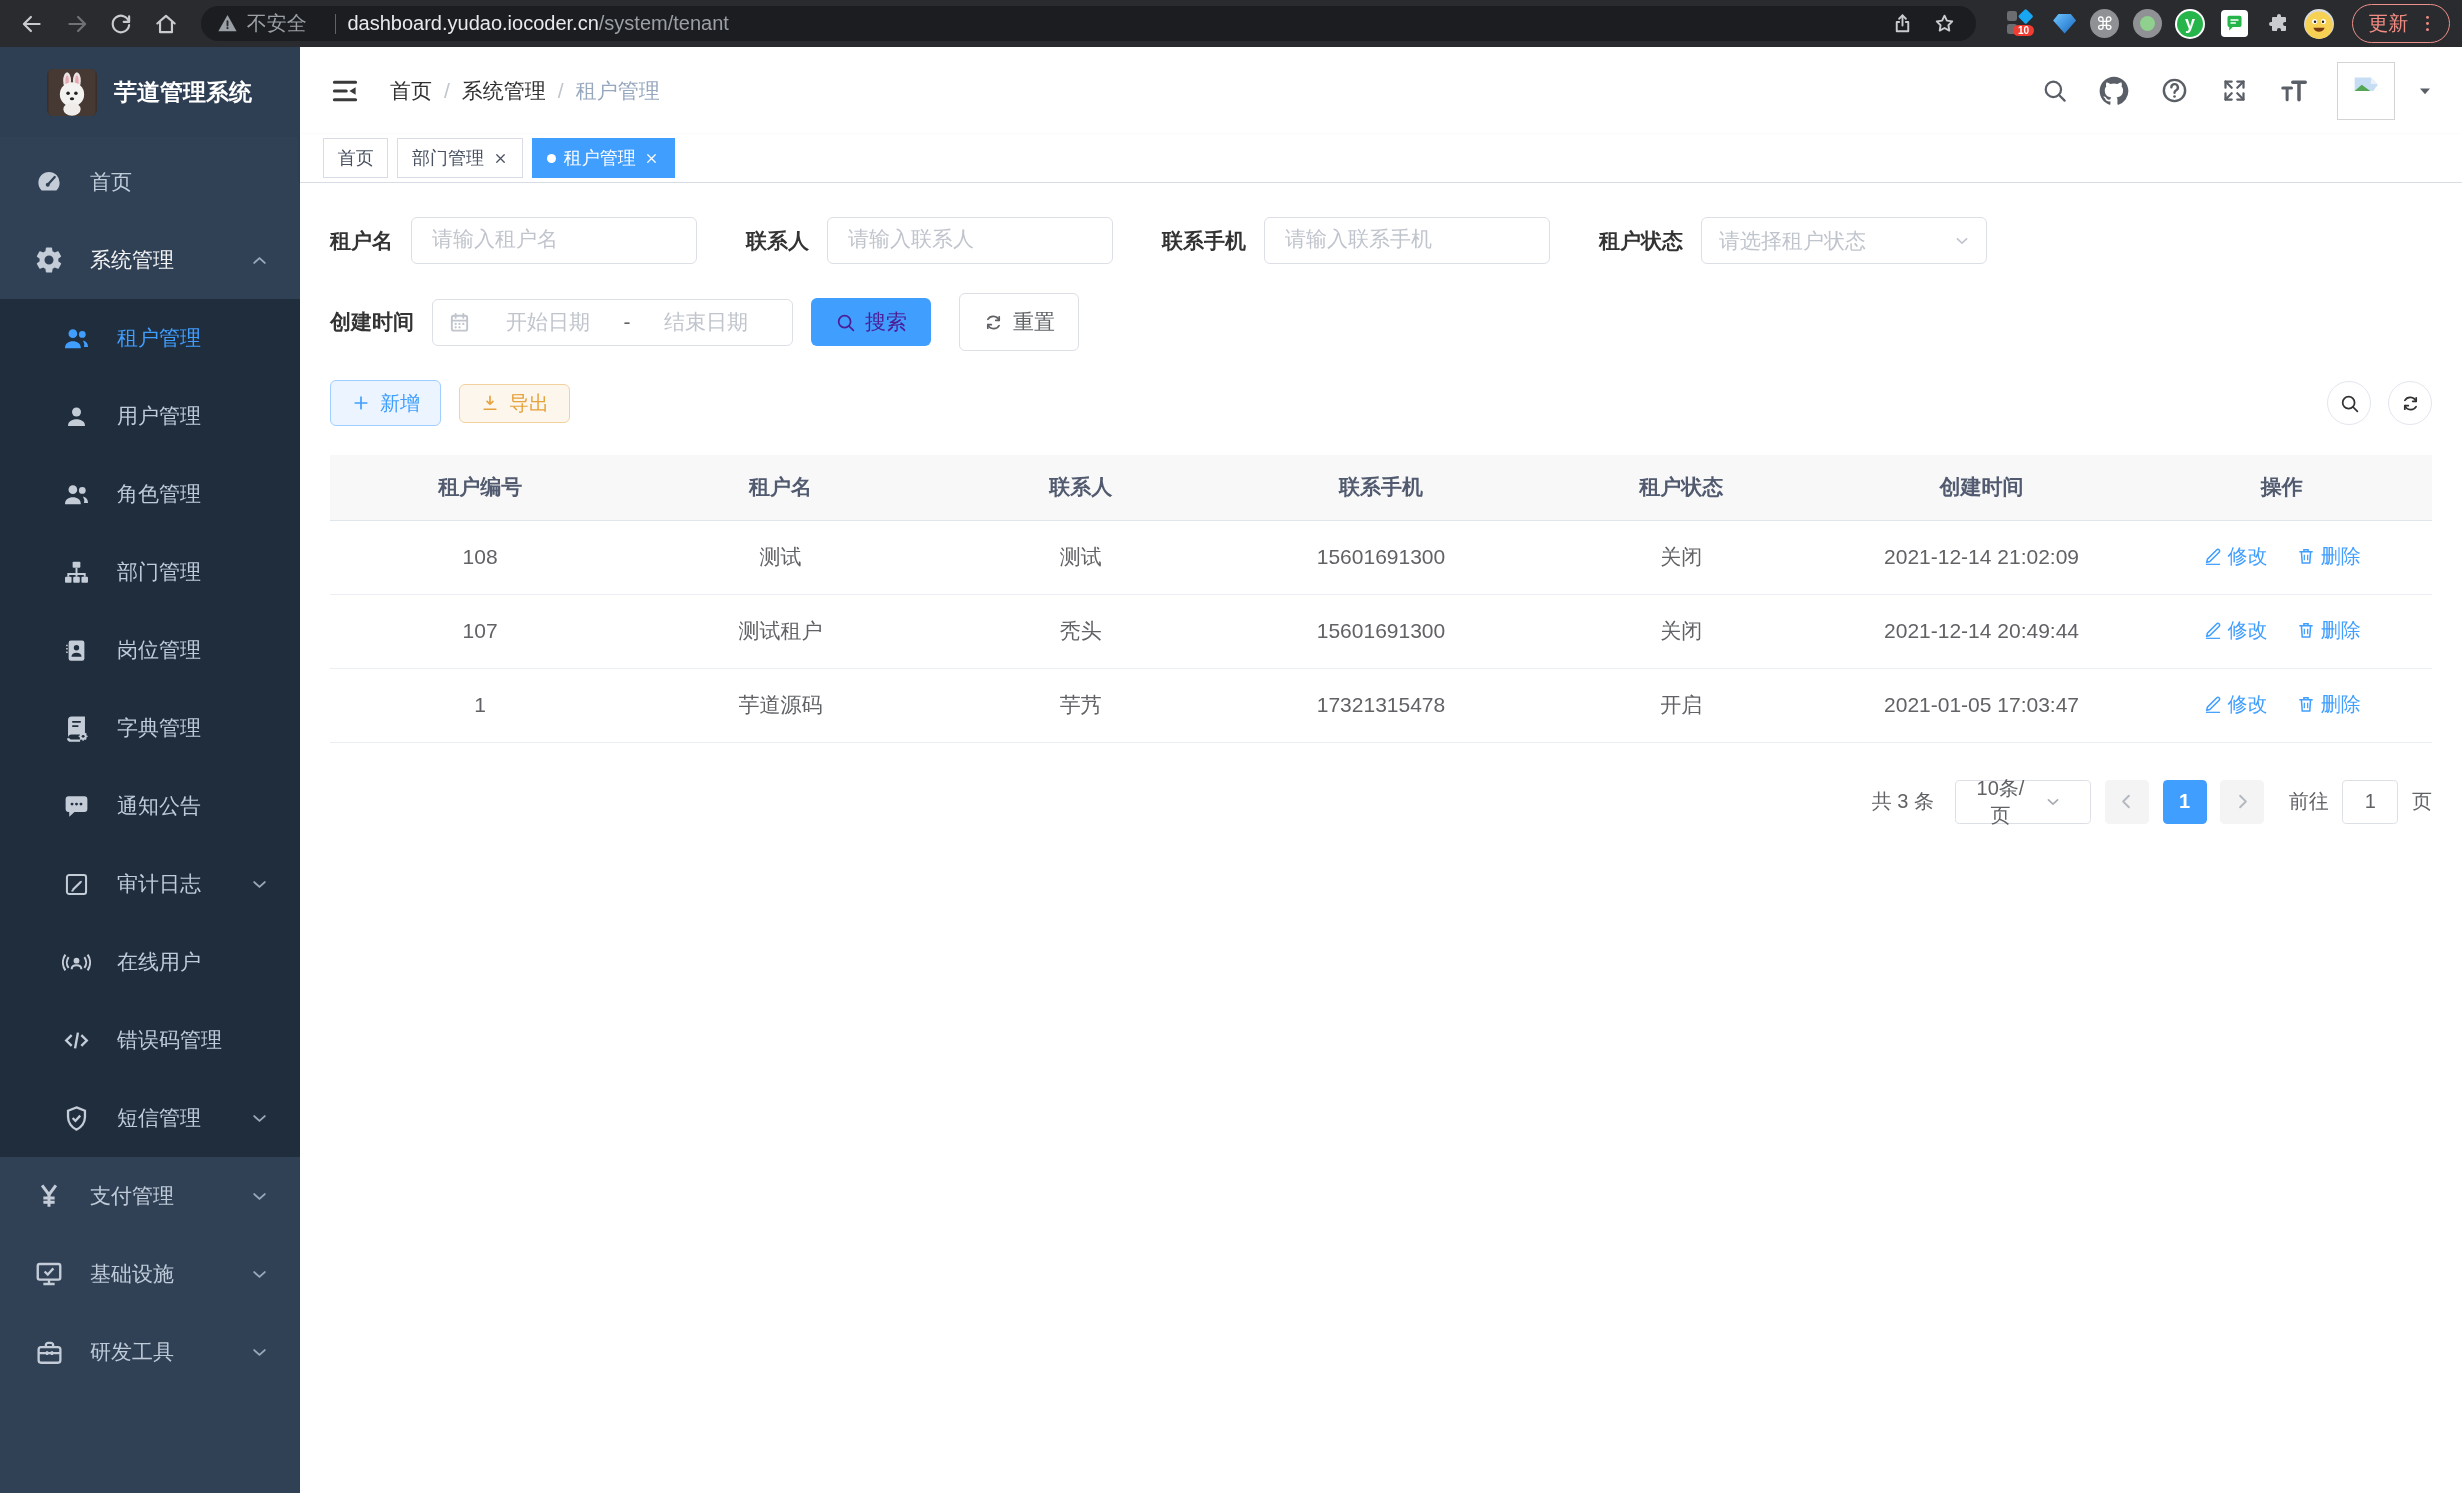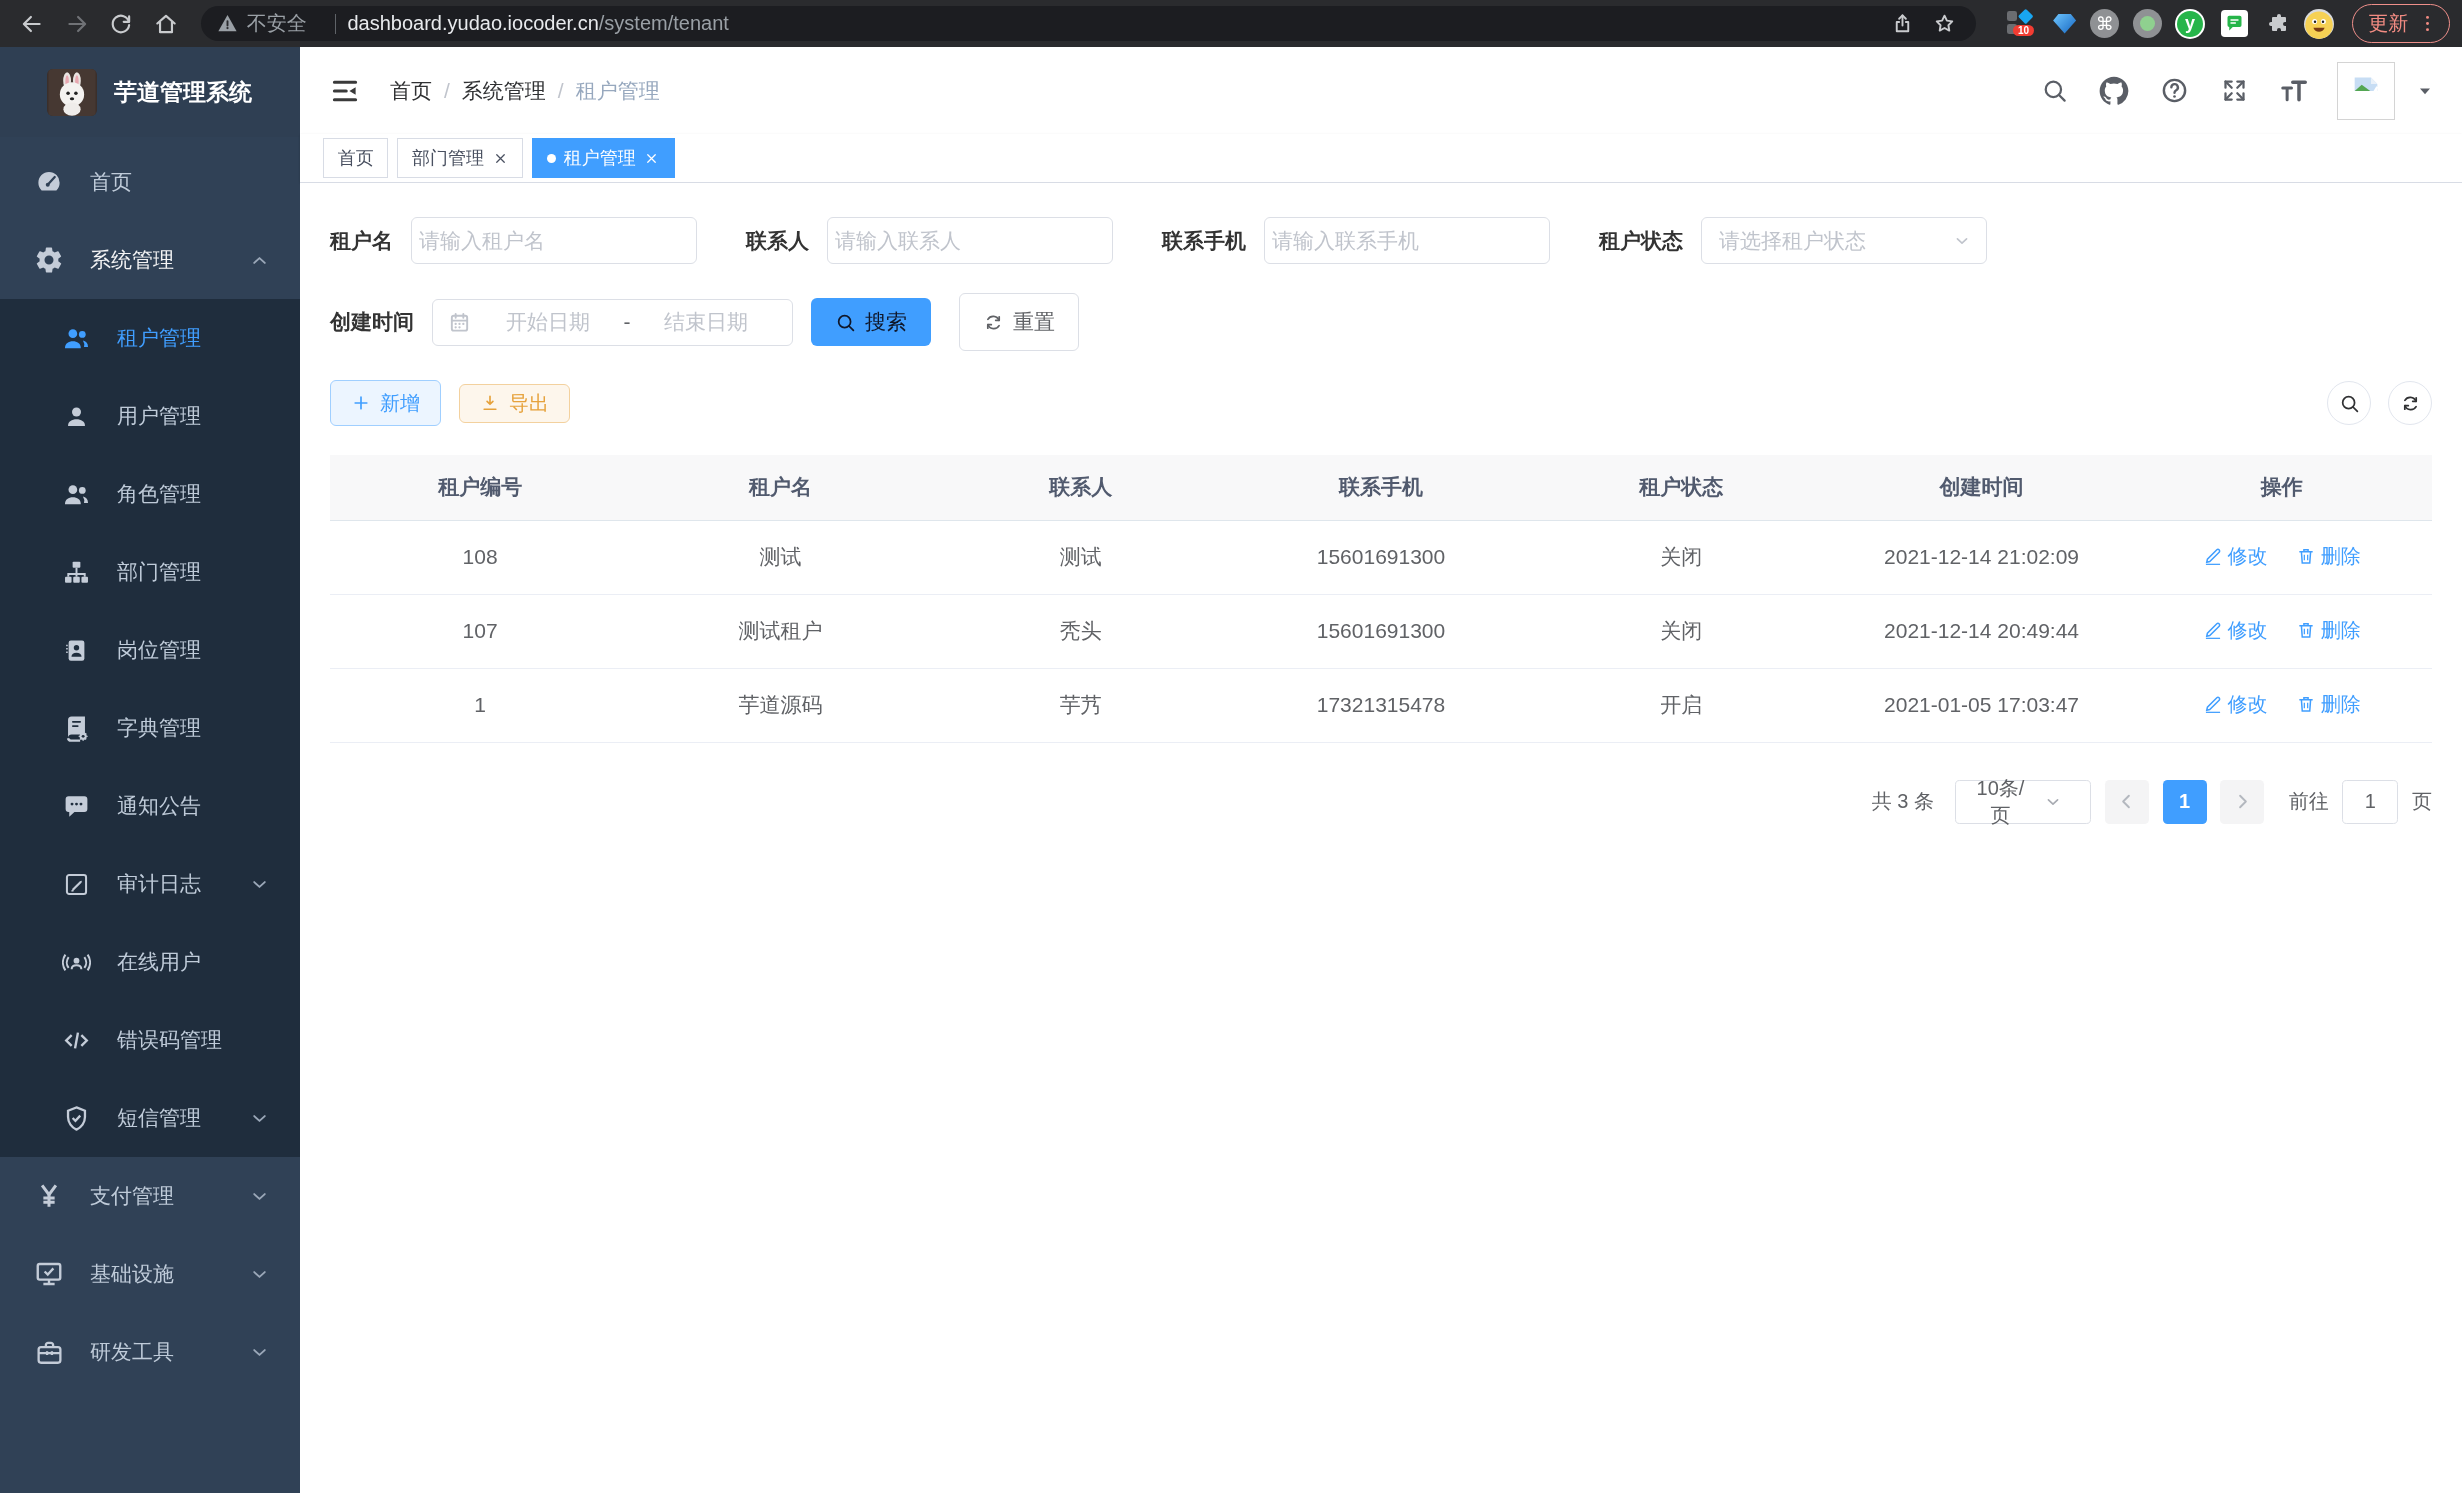--- a/index.html
+++ b/index.html
@@ -98,34 +98,34 @@
   .tag-tab .dot { width:9px; height:9px; border-radius:50%; background:#fff; }
   .tag-tab .tab-close { width:17px; height:17px; color:inherit; }
 
   #content { flex:1; padding:34px 30px 0 30px; background:#fff; overflow:hidden; }
 
   
   .filter-row { display:flex; align-items:center; margin-bottom:29px; }
   .fgroup { display:flex; align-items:center; margin-right:49px; }
   .flabel { font-size:21px; font-weight:700; color:#333; margin-right:18px; white-space:nowrap; }
   .finput {
-    width:286px; height:47px; border:1.5px solid #dcdfe6; border-radius:6px; padding:0 7px;
-    font-size:21px; color:#606266; font-family:Liberation Sans, sans-serif; outline:none; background:#fff;
+    width:286px; height:47px; border:1.5px solid #dcdfe6; border-radius:6px; padding:0 20px;
+    font-size:21px; color:#606266; font-family:Liberation Mono, monospace; outline:none; background:#fff;
   }
   .finput::placeholder { color:#c0c4cc; }
   .fselect { width:286px; height:47px; border:1.5px solid #dcdfe6; border-radius:6px; padding:0 13.7px 0 17px; display:flex; align-items:center; background:#fff; cursor:pointer; }
   .fselect .ph { color:#c0c4cc; font-size:21px; flex:1;font-family:Liberation Serif, serif; }
   .fselect .sel-arrow { color:#c0c4cc; }
   .fdate { width:361px; height:47px; border:1.5px solid #dcdfe6; border-radius:6px; display:flex; align-items:center; padding:0 15px; background:#fff; }
   .fdate .cal { color:#c0c4cc; margin-right:6px; }
   .fdate .dph { flex:1; text-align:center; color:#c0c4cc; font-size:21px; }
   .fdate .dsep { color:#606266; font-size:21px; padding:0 4.6px; }
   .btn { display:inline-flex; align-items:center; justify-content:center; gap:9px; border-radius:6px; font-size:21px; cursor:pointer; border:1.5px solid transparent; font-family:inherit; }
   .btn .icon { flex:0 0 auto; }
-  #search-btn { height:48px; padding:0 23px; background:#409EFF; color:#0f172a; margin-left:18px; }
+  #search-btn { height:48px; padding:0 23px; background:#409EFF; color:#4c1d95; margin-left:18px; }
   #reset-btn { height:58px; padding:8px 23px; background:#fff; border-color:#dcdfe6; color:#606266; margin-left:28px; }
 
   
   #action-row { display:flex; align-items:center; margin-top:4.6px; }
   #add-btn { height:46px; padding:0 20px; background:#ecf5ff; border-color:#a0cfff; color:#409EFF; font-size:20px; }
   #export-btn { height:39px; padding:0 20px; background:#fdf6ec; border-color:#f3d19e; color:#e6a23c; font-size:20px; margin-left:18px; }
   #action-right { margin-left:auto; display:flex; gap:17px; }
   .circle-btn { width:44px; height:44px; border-radius:50%; border:1.5px solid #e2e6ee; background:#fff; display:flex; align-items:center; justify-content:center; color:#303133; cursor:pointer; }
 
   

